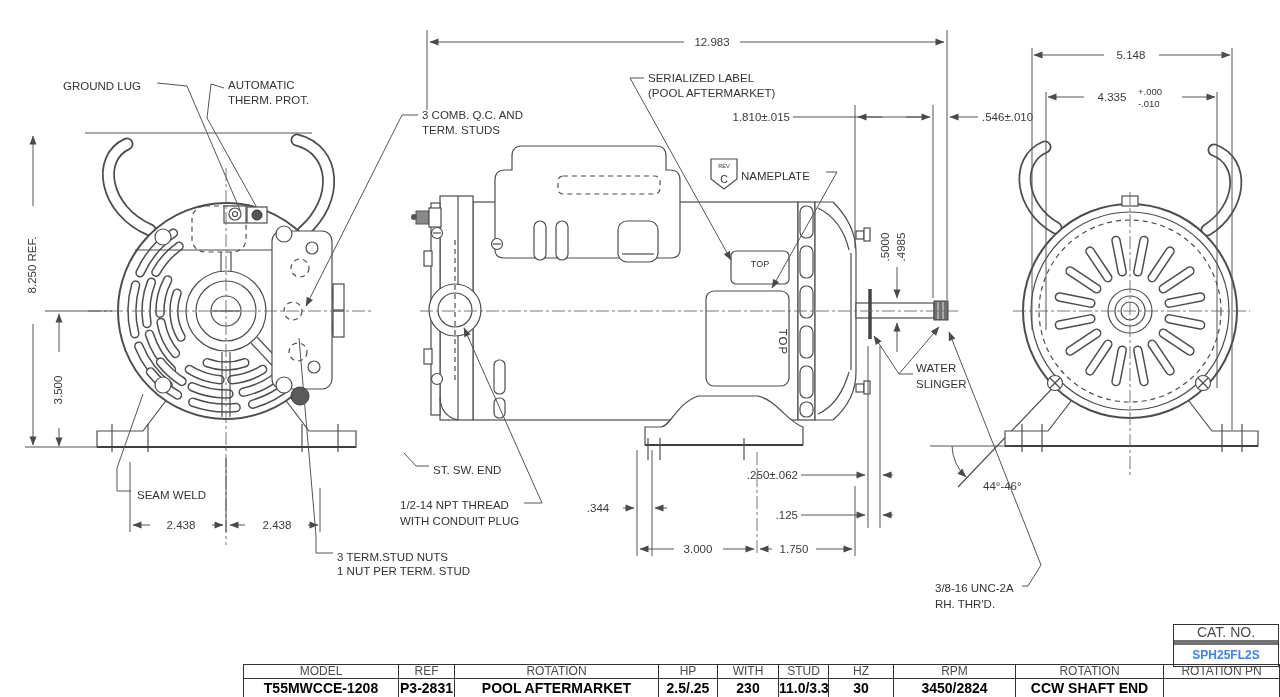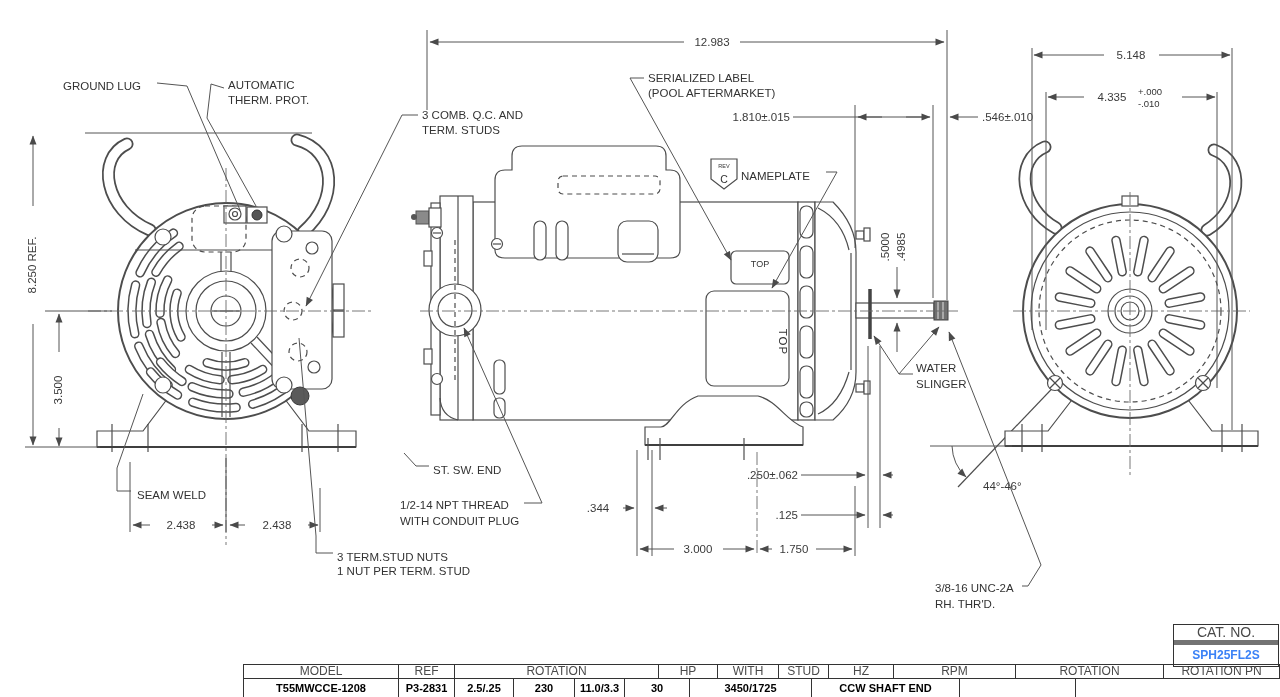--- a/index.html
+++ b/index.html
@@ -26,21 +26,21 @@
   .tiny{font-size:5.5px}
   .mid{text-anchor:middle}
   .end{text-anchor:end}
   
   .spec{position:absolute;left:243px;top:664px;display:flex;flex-direction:column;
         border-left:1px solid #333;border-top:1px solid #333}
   .spec .row{display:flex}
   .spec .cell{border-right:1px solid #333;border-bottom:1px solid #333;
         box-sizing:border-box;text-align:center;overflow:hidden;white-space:nowrap}
   .spec .th{height:14px;line-height:13px;font-size:12px;color:#4a4a4a}
-  .spec .td{height:19px;line-height:18px;font-size:11px;font-weight:bold;color:#000}
+  .spec .td{height:19px;line-height:18px;font-size:14px;font-weight:bold;color:#000}
   .catbox{position:absolute;left:1173px;top:624px;width:106px;border:1px solid #333;
         box-sizing:border-box;background:#fff}
   .catbox .h{height:15px;line-height:14px;font-size:14px;color:#4a4a4a;text-align:center;
         border-bottom:5px solid #737373}
   .catbox .v{height:21px;line-height:20px;font-size:12px;font-weight:bold;color:#3b82f6;text-align:center}
 </style>
 </head>
 <body>
 
 <div id="stage">
@@ -409,22 +409,23 @@
     <div class="cell th" style="width:61px">WITH</div>
     <div class="cell th" style="width:50px">STUD</div>
     <div class="cell th" style="width:65px">HZ</div>
     <div class="cell th" style="width:122px">RPM</div>
     <div class="cell th" style="width:148px">ROTATION</div>
     <div class="cell th" style="width:116px">ROTATION PN</div>
   </div>
   <div class="row">
     <div class="cell td" style="width:155px">T55MWCCE-1208</div>
     <div class="cell td" style="width:56px">P3-2831</div>
+    <div class="cell td" style="width:204px">POOL AFTERMARKET</div>
     <div class="cell td" style="width:59px">2.5/.25</div>
     <div class="cell td" style="width:61px">230</div>
     <div class="cell td" style="width:50px">11.0/3.3</div>
     <div class="cell td" style="width:65px">30</div>
-    <div class="cell td" style="width:122px">3450/1725</div>
+    <div class="cell td" style="width:122px">3450/2824</div>
     <div class="cell td" style="width:148px">CCW SHAFT END</div>
     <div class="cell td" style="width:116px"></div>
   </div>
 </div>
 </div>
 
 </body></html>

